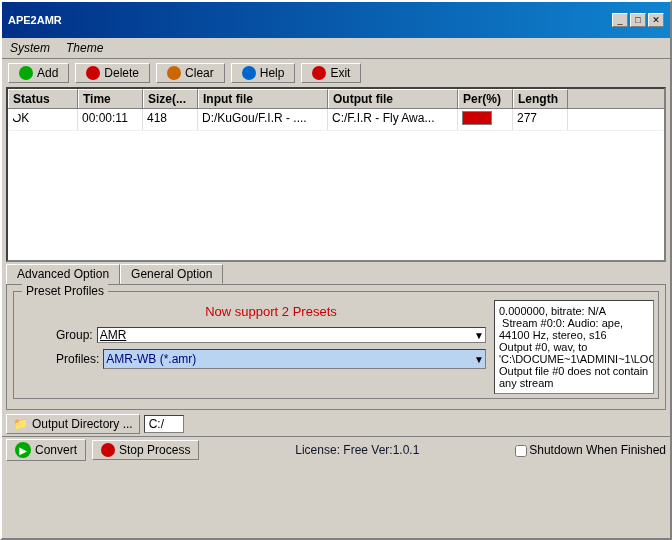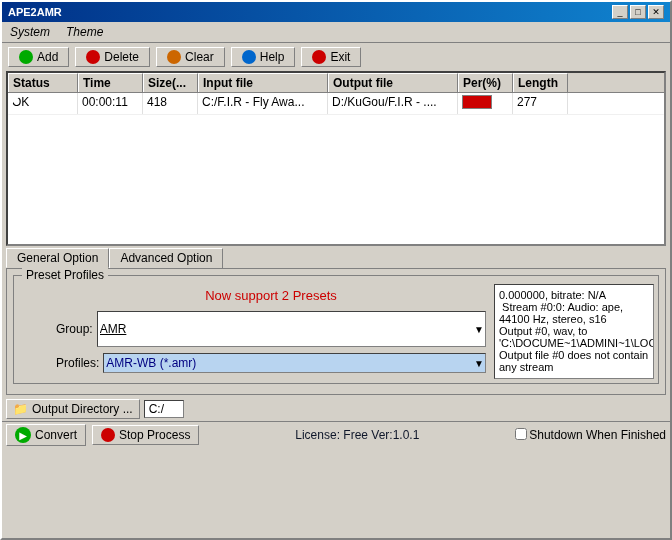--- a/index.html
+++ b/index.html
@@ -21,21 +21,21 @@
       display: flex;
       flex-direction: column;
     }
     .title-bar {
       background: linear-gradient(to right, #003087, #1084d0);
       color: white;
       padding: 3px 6px;
       display: flex;
       justify-content: space-between;
       align-items: center;
-      height: 20px;
+      height: 36px;
       flex-shrink: 0;
     }
     .title-bar-text {
       font-size: 11px;
       font-weight: bold;
     }
     .title-bar-buttons {
       display: flex;
       gap: 2px;
     }
@@ -229,21 +229,21 @@
       margin-right: 4px;
       white-space: nowrap;
     }
     .select-wrapper {
       flex: 1;
       position: relative;
       display: flex;
     }
     .field-select {
       flex: 1;
-      height: 36px;
+      height: 16px;
       background: white;
       border: 1px solid #808080;
       border-top: 1px solid #404040;
       border-left: 1px solid #404040;
       font-size: 12px;
       padding: 0 2px;
       appearance: none;
       text-decoration: underline;
     }
     .select-arrow {
@@ -350,21 +350,21 @@
     }
     .license-text {
       flex: 1;
       text-align: center;
       font-size: 12px;
       color: #0f172a;
     }
     .shutdown-label {
       font-size: 12px;
       display: flex;
-      align-items: flex-start;
+      align-items: flex-end;
       gap: 2px;
     }
     .checkbox-small {
       width: 12px;
       height: 12px;
     }
     .convert-icon {
       width: 16px;
       height: 16px;
       background: #00aa00;
@@ -437,34 +437,34 @@
       <div class="th th-input">Input file</div>
       <div class="th th-output">Output file</div>
       <div class="th th-per">Per(%)</div>
       <div class="th th-length">Length</div>
     </div>
     <div class="table-body">
       <div class="table-row">
         <div class="td td-status">OK</div>
         <div class="td td-time">00:00:11</div>
         <div class="td td-size">418</div>
+        <div class="td td-input">D:/KuGou/F.I.R - ....</div>
         <div class="td td-output">C:/F.I.R - Fly Awa...</div>
-        <div class="td td-input">D:/KuGou/F.I.R - ....</div>
         <div class="td td-per">
           <span class="progress-bar-cell"></span>
         </div>
         <div class="td td-length">277</div>
       </div>
     </div>
   </div>
 
   <div class="options-panel">
     <div class="tabs">
+      <div class="tab">Advanced Option</div>
       <div class="tab active">General Option</div>
-      <div class="tab">Advanced Option</div>
     </div>
     <div class="tab-content">
       <div class="preset-group">
         <span class="preset-label">Preset Profiles</span>
         <div class="preset-inner">
           <div class="preset-left">
             <div class="now-support">Now support 2 Presets</div>
             <div class="field-row">
               <span class="field-label">Group:</span>
               <div class="select-wrapper">

